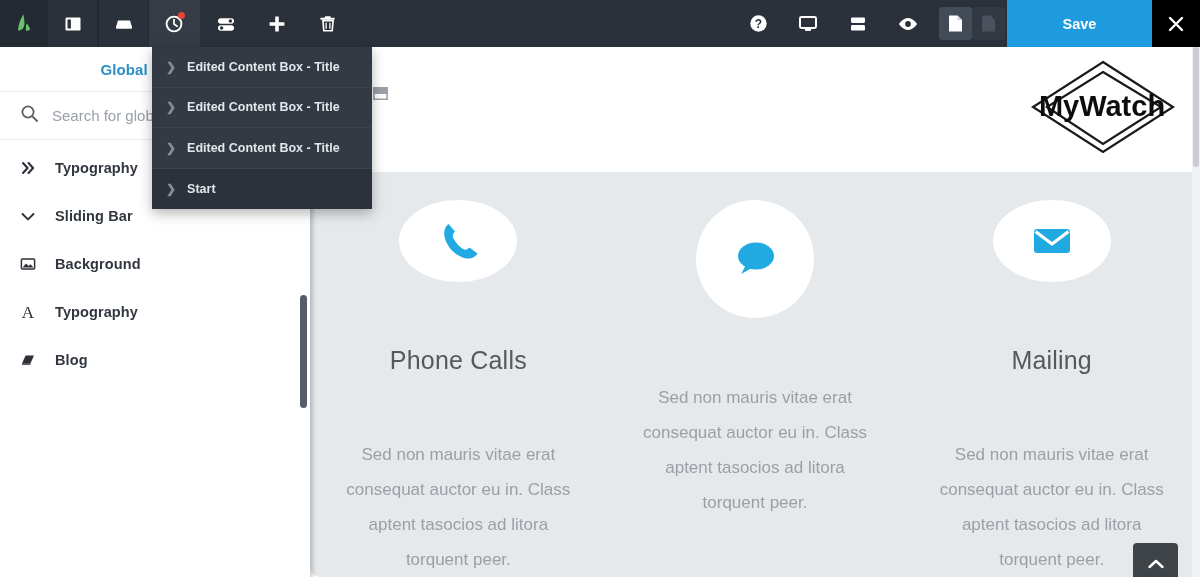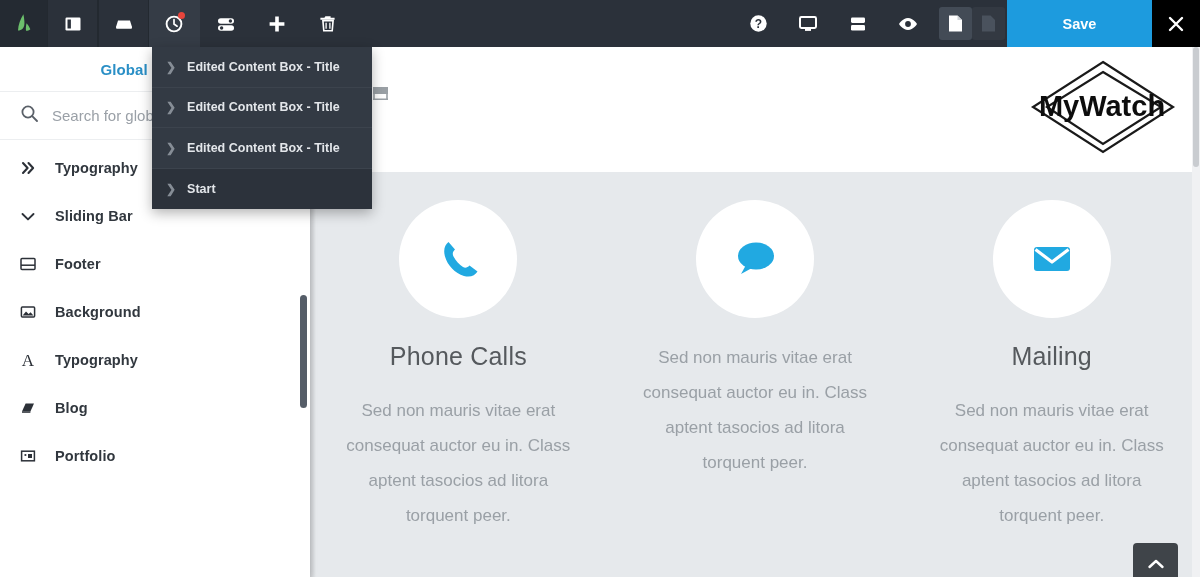--- a/index.html
+++ b/index.html
@@ -101,39 +101,40 @@
     padding: 0 10px 0 14px; cursor: pointer;
     border-bottom: 1px solid #3c434d;
     color: #e3e6ea; font-size: 12.5px; font-weight: bold;
   }
   .dd-item.cur { background: #2c323b; border-bottom: none; }
   .dd-chev { color: #868d96; font-size: 12px; line-height: 1; }
 
   
   .preview {
     position: absolute; top: 47px; left: 310px; width: 890px; height: 530px;
-    background: #ffffff; overflow: hidden;
+    background: #ffffff; overflow: hidden; border-radius: 10px;
   }
   .pv-header {
     position: relative; height: 125px; background: #ffffff;
   }
   .pv-cart {
     position: absolute; left: 60px; top: 35px; color: #9aa0a5;
   }
   .pv-logo {
     position: absolute; right: 20px; top: 5px;
     width: 155px; height: 110px;
   }
   .pv-content {
     position: relative; height: 405px; background: #e6e9ec;
     display: flex; padding-top: 4px;
   }
   .col {
     flex: 1; display: flex; flex-direction: column; align-items: center;
     padding: 0 32px;
+    gap: 40px;
   }
   .col-circle {
     width: 118px; height: 118px; border-radius: 50%; background: #ffffff;
     display: flex; align-items: center; justify-content: center;
     margin-top: 24px;
   }
   .col-title {
     font-size: 25px; color: #55595d; font-weight: normal; margin-top: 24px;
     letter-spacing: .2px; position: relative;
   }
@@ -301,29 +302,20 @@
 
       <div class="side-item">
         <span class="si-ico">
           <svg width="18" height="16" viewBox="0 0 18 16">
             <path d="M3.5 6 L9 11.4 L14.5 6" fill="none" stroke="#2c3138" stroke-width="1.9" stroke-linecap="round" stroke-linejoin="round"></path>
           </svg>
         </span>
         <span class="si-lbl">Sliding Bar</span>
       </div>
 
-      <div class="side-item">
-        <span class="si-ico">
-          <svg width="18" height="18" viewBox="0 0 18 18">
-            <rect x="2" y="3.4" width="14" height="11.2" rx="1" fill="none" stroke="#2c3138" stroke-width="1.5"></rect>
-            <path d="M2 10.2 h14" stroke="#2c3138" stroke-width="1.5"></path>
-          </svg>
-        </span>
-        <span class="si-lbl">Footer</span>
-      </div>
 
 
       <div class="side-item">
         <span class="si-ico">
           <svg width="18" height="18" viewBox="0 0 18 18">
             <rect x="2.4" y="4" width="13.2" height="10" rx="1" fill="none" stroke="#2c3138" stroke-width="1.5"></rect>
             <path d="M3.6 12.4 L7 8.6 L9.6 11 L11.6 9.2 L14.4 12.4 Z" fill="#2c3138"></path>
           </svg>
         </span>
         <span class="si-lbl">Background</span>
@@ -341,30 +333,20 @@
       <div class="side-item">
         <span class="si-ico">
           <svg width="18" height="18" viewBox="0 0 18 18">
             <path d="M3 12.4 L6.6 4.6 L15 4.6 L11.4 12.4 Z" fill="#2c3138"></path>
             <path d="M3 12.4 L3 13.8 L11.4 13.8 L11.4 12.4 Z" fill="#2c3138"></path>
           </svg>
         </span>
         <span class="si-lbl">Blog</span>
       </div>
 
-      <div class="side-item">
-        <span class="si-ico">
-          <svg width="18" height="18" viewBox="0 0 18 18">
-            <rect x="2.6" y="4.2" width="12.8" height="9.6" fill="none" stroke="#2c3138" stroke-width="1.5"></rect>
-            <circle cx="6.4" cy="8" r="1.1" fill="#2c3138"></circle>
-            <rect x="9" y="7" width="4" height="4" fill="#2c3138"></rect>
-          </svg>
-        </span>
-        <span class="si-lbl">Portfolio</span>
-      </div>
 
 
     </div>
     <div class="side-scroll"></div>
   </div>
 
   <div class="dropdown">
     <div class="dd-item">
       <span class="dd-chev">❯</span>
       <span>Edited Content Box - Title</span>

